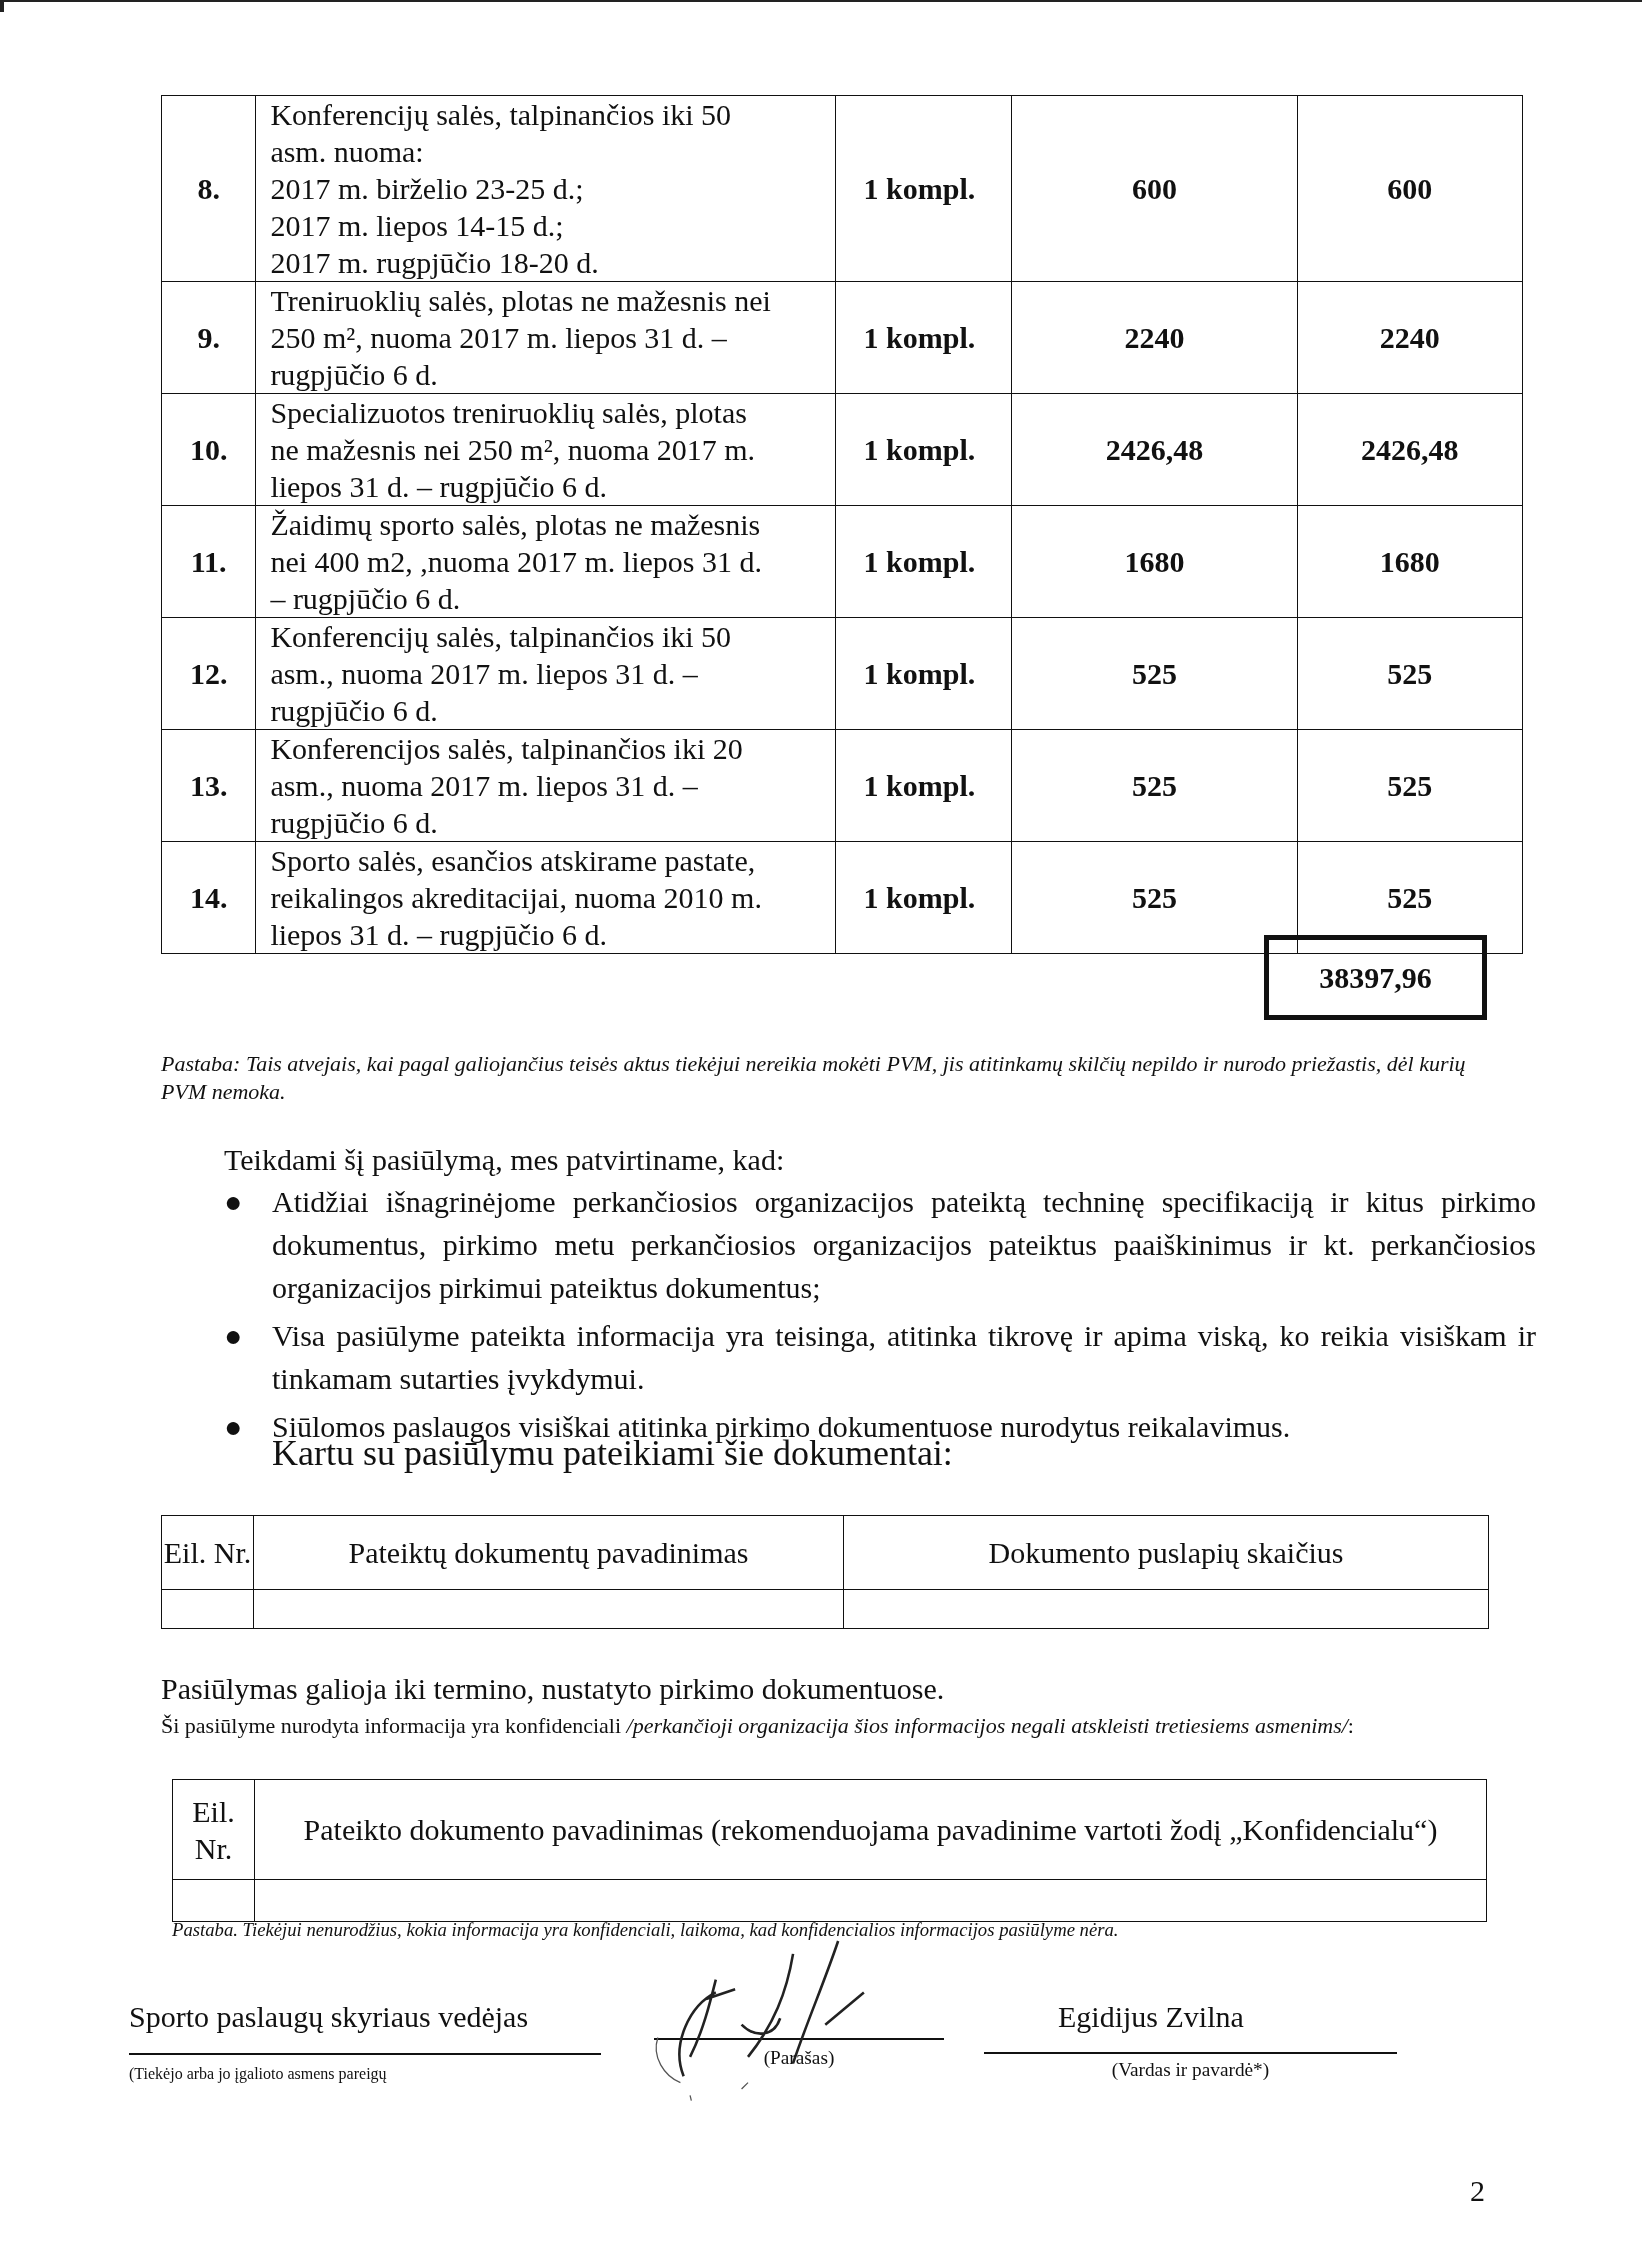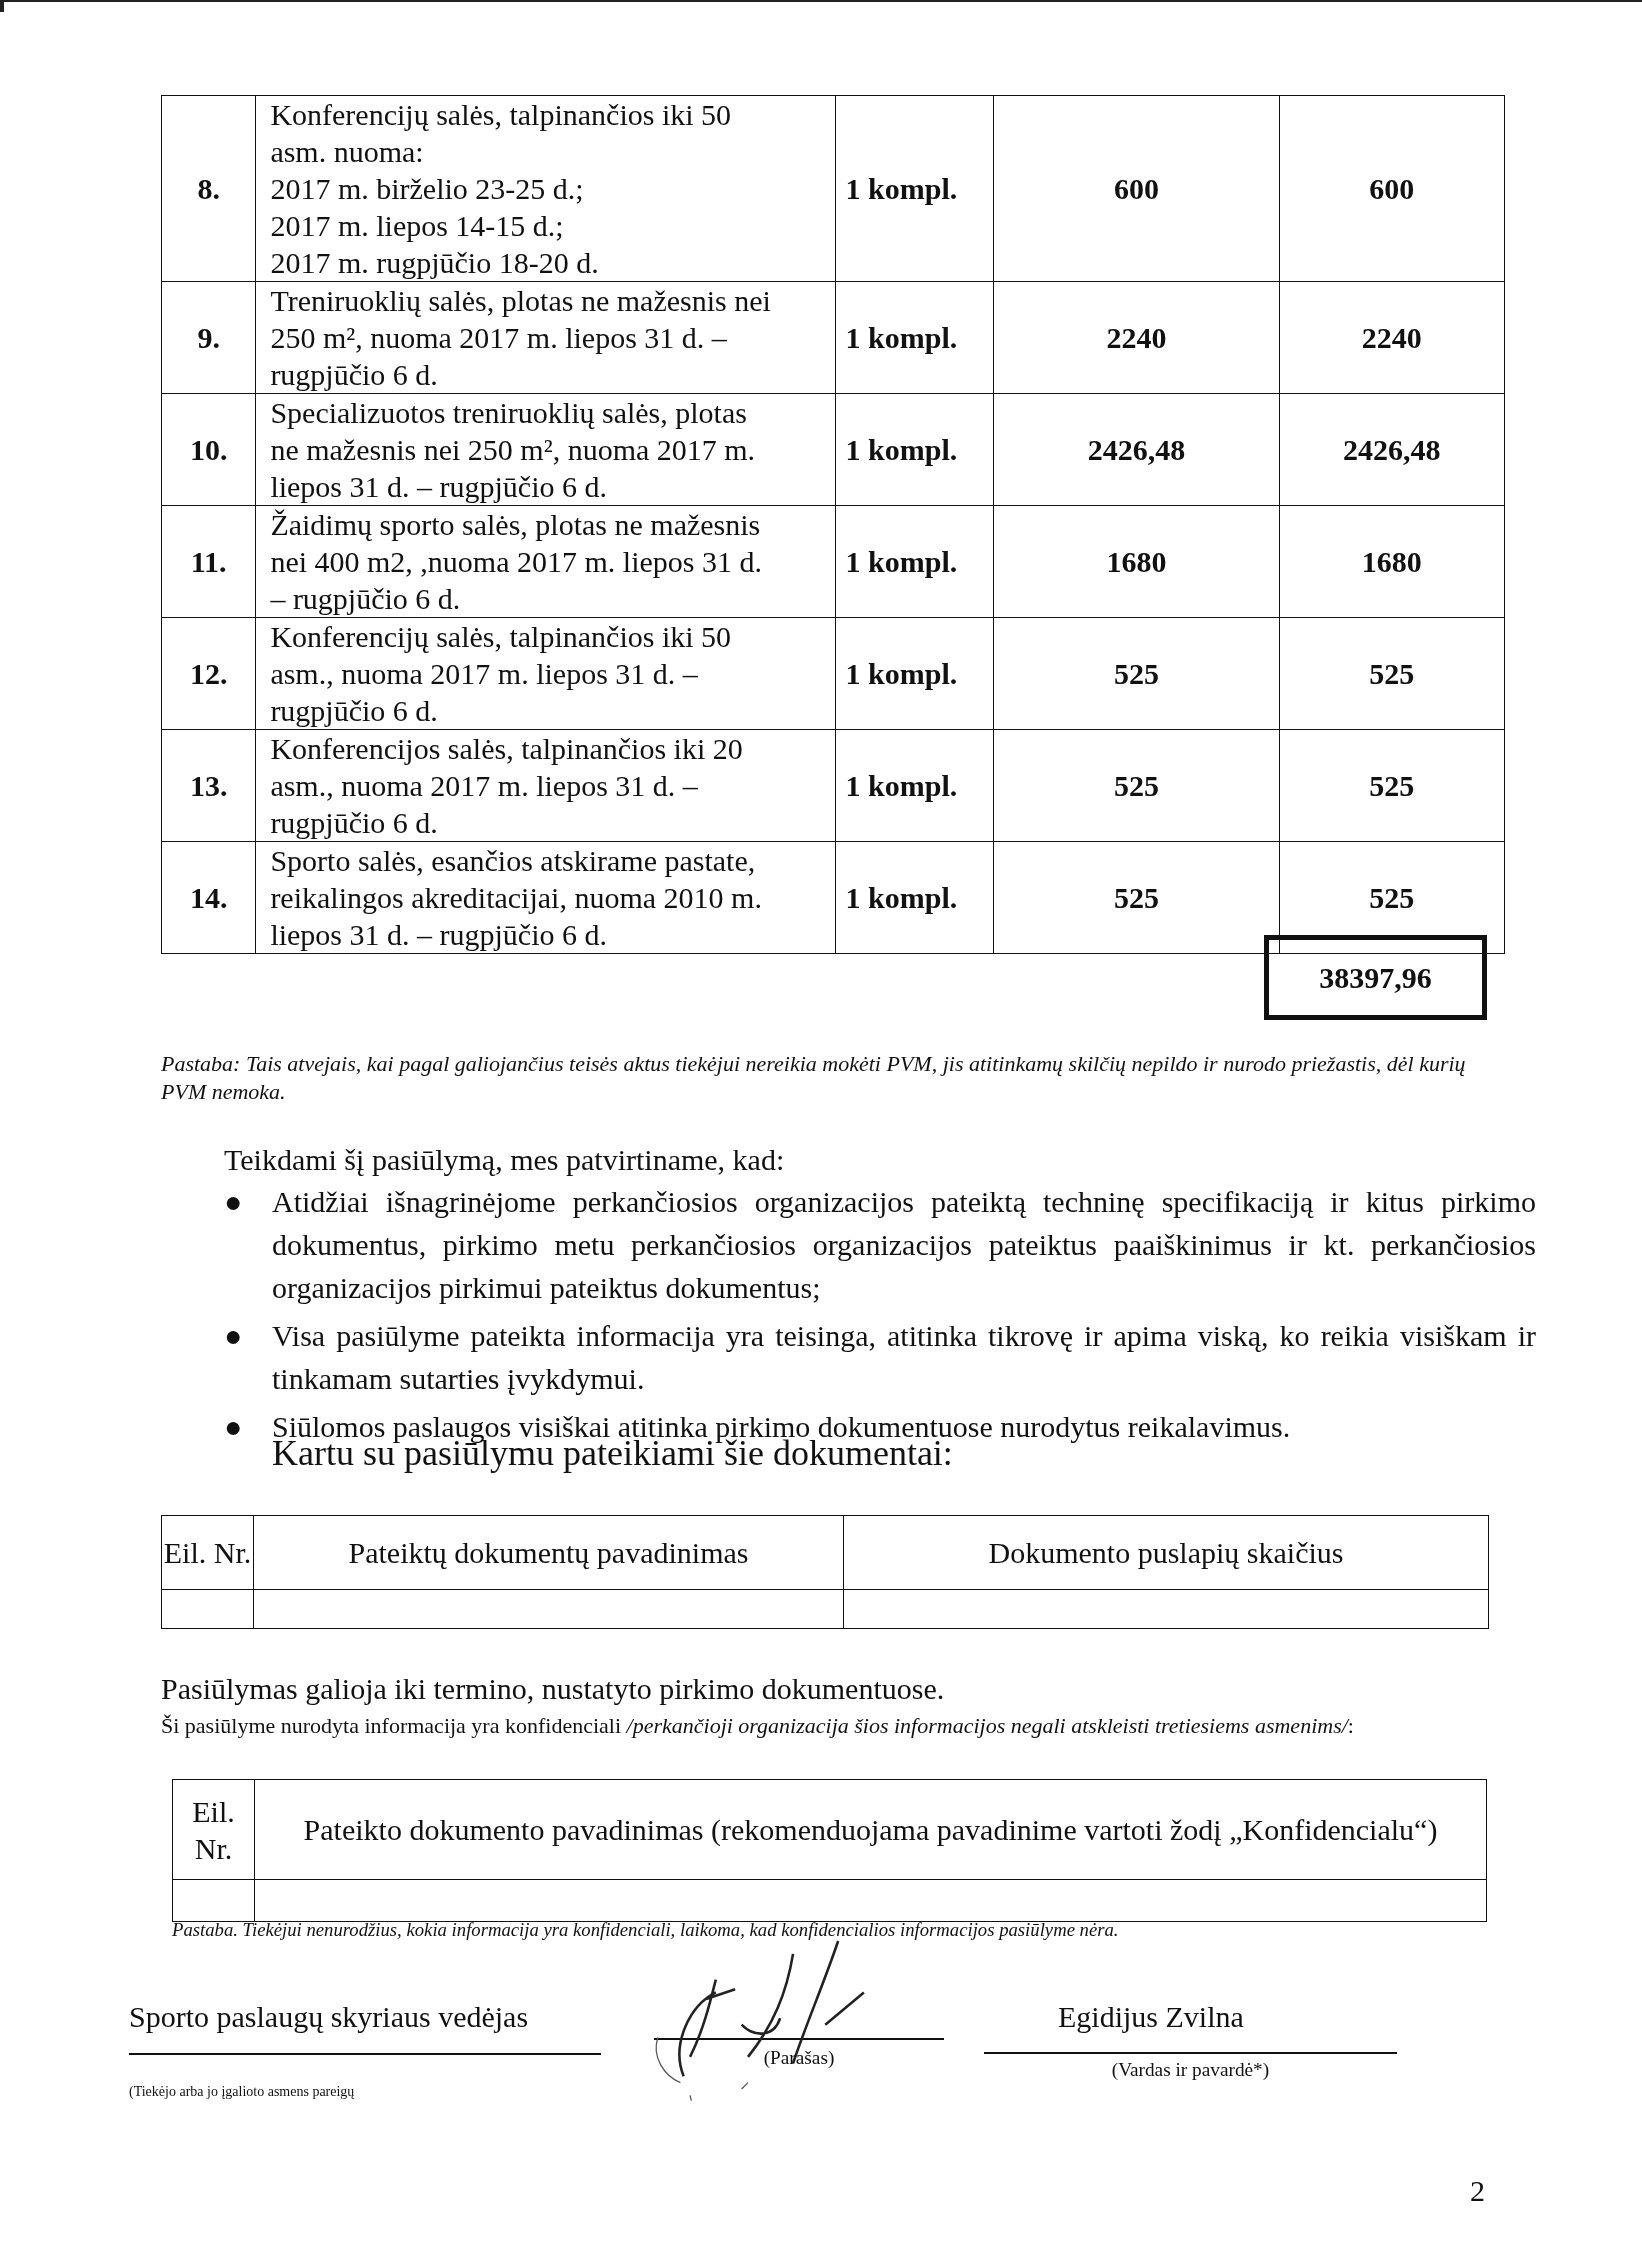--- a/index.html
+++ b/index.html
@@ -14,21 +14,21 @@
   table.price {
     position: absolute; left: 161px; top: 95px; width: 1326px;
     border-collapse: collapse; table-layout: fixed;
   }
   table.price td {
     border: 1.9px solid #111; font-size: 30px; line-height: 37px;
     vertical-align: middle; padding: 0 5.2px;
   }
   table.price td.no { width: 83px; text-align: center; font-weight: bold; }
   table.price td.desc { width: 559px; padding-left: 14px; }
-  table.price td.qty { width: 142px; text-align: left; font-weight: bold; padding-left: 10px; }
+  table.price td.qty { width: 142px; text-align: left; font-weight: bold; padding-left: 28px; }
   table.price td.unit { width: 275px; text-align: center; font-weight: bold; }
   table.price td.total { width: 213px; text-align: center; font-weight: bold; }
 
   .grandtotal {
     position: absolute; left: 1264px; top: 935px; width: 223px; height: 85px;
     border: 5.2px solid #111; box-sizing: border-box;
     display: flex; align-items: center; justify-content: center;
     font-size: 30px; font-weight: bold;
   }
 
@@ -74,21 +74,21 @@
   table.confdocs tr.empty td { height: 39px; }
 
   .note2 {
     position: absolute; left: 172px; top: 1918px; width: 1315px;
     font-size: 18.7px; line-height: 23px; font-style: italic;
   }
 
   
   .sig-position { position: absolute; left: 129px; top: 1998px; width: 472px; }
   .sig-position .val { font-size: 30px; line-height: 37px; border-bottom: 2.6px solid #111; padding-bottom: 18px; }
-  .sig-position .cap { font-size: 14px; line-height: 37px; margin-top: 18px; }
+  .sig-position .cap { font-size: 16px; line-height: 37px; }
 
   .sig-sign { position: absolute; left: 654px; top: 1998px; width: 290px; }
   .sig-sign .line { margin-top: 40px; border-bottom: 2.6px solid #111; }
   .sig-sign .cap { font-size: 19.3px; line-height: 36px; text-align: center; position: relative; z-index: 2; }
   .scribble { position: absolute; left: 645px; top: 1928px; width: 309px; height: 174px; z-index: 1; }
 
   .sig-name { position: absolute; left: 984px; top: 1998px; width: 413px; }
   .sig-name .val { font-size: 30px; line-height: 37px; border-bottom: 2.6px solid #111; padding-bottom: 17px; padding-left: 74px; }
   .sig-name .cap { font-size: 19.3px; line-height: 32px; text-align: center; }
 

